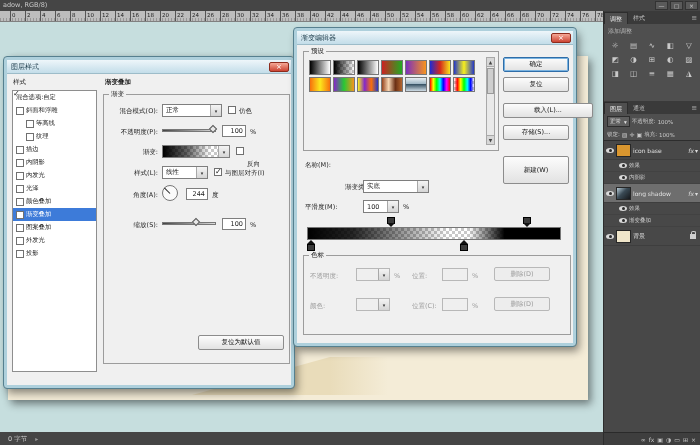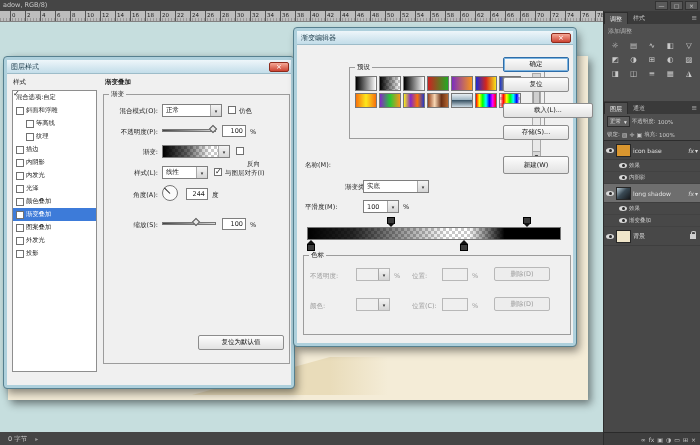--- a/index.html
+++ b/index.html
@@ -76,21 +76,21 @@
 #ls{left:4px;top:57px;width:290px;height:331px;z-index:10;}
 #style-list{position:absolute;left:5px;top:30px;width:85px;height:282px;background:#fff;border:1px solid #8e8e8e;overflow:hidden;}
 .ls-item{display:flex;align-items:center;gap:2px;height:13px;padding-left:3px;font-size:6.3px;white-space:nowrap;}
 .ls-item .cb{position:static;flex-shrink:0;}
 .ls-item.indent{padding-left:13px;}
 .ls-item.selected{background:#3d7bd9;color:#fff;}
 #ls-group{left:96px;top:34px;width:187px;height:270px;}
 
 
 #ge{left:294px;top:28px;width:282px;height:318px;z-index:20;}
-#ge-presets{left:6px;top:36px;width:196px;height:72px;margin-left:46px;}
+#ge-presets{left:6px;top:20px;width:196px;height:100px;}
 #preset-grid{position:absolute;left:5px;top:8px;width:170px;display:grid;grid-template-columns:repeat(7,22px);gap:2px;}
 .swatch{width:22px;height:15px;border:1px solid #777;position:relative;}
 .swatch-fill{position:absolute;left:0;top:0;right:0;bottom:0;}
 .vscroll{position:absolute;right:3px;top:5px;width:9px;height:88px;background:#e9e9e9;border:1px solid #a8a8a8;}
 .vs-up,.vs-down{position:absolute;left:0;right:0;height:9px;background:#d7d7d7;text-align:center;line-height:9px;color:#444;font-size:4.5px;}
 .vs-up{top:0;border-bottom:1px solid #a8a8a8;}
 .vs-down{bottom:0;border-top:1px solid #a8a8a8;}
 .vs-thumb{position:absolute;left:0;right:0;top:10px;height:26px;background:#cfcfcf;border:1px solid #9a9a9a;}
 #ge-bar{position:absolute;left:10px;top:196px;width:254px;height:13px;border:1px solid #777;}
 #ge-bar-fill{position:absolute;left:0;top:0;right:0;bottom:0;}
@@ -441,21 +441,21 @@
       <span class="vs-down">▼</span>
     </div>
   </div>
 
   <div class="btn primary" style="left:206px;top:26px;width:66px;height:15px;">确定</div>
   <div class="btn" style="left:206px;top:46px;width:66px;height:15px;">复位</div>
   <div class="btn" style="left:206px;top:72px;width:90px;height:15px;">载入(L)...</div>
   <div class="btn" style="left:206px;top:94px;width:66px;height:15px;">存储(S)...</div>
 
   <div class="lbl" style="left:8px;top:130px;">名称(M):</div>
-  <div class="btn" style="left:206px;top:125px;width:66px;height:18px;">新建(W)</div>
+  <div class="btn" style="left:206px;top:125px;width:66px;height:28px;">新建(W)</div>
 
   <div class="lbl" style="left:8px;top:152px;padding-left:40px;">渐变类型(T):</div>
   <div class="dd" style="left:66px;top:149px;width:66px;">
     <span class="txt">实底</span>
     <span class="arr">▾</span>
   </div>
 
   <div class="lbl" style="left:8px;top:172px;">平滑度(M):</div>
   <div class="dd" style="left:66px;top:169px;width:36px;">
     <span class="txt">100</span>

